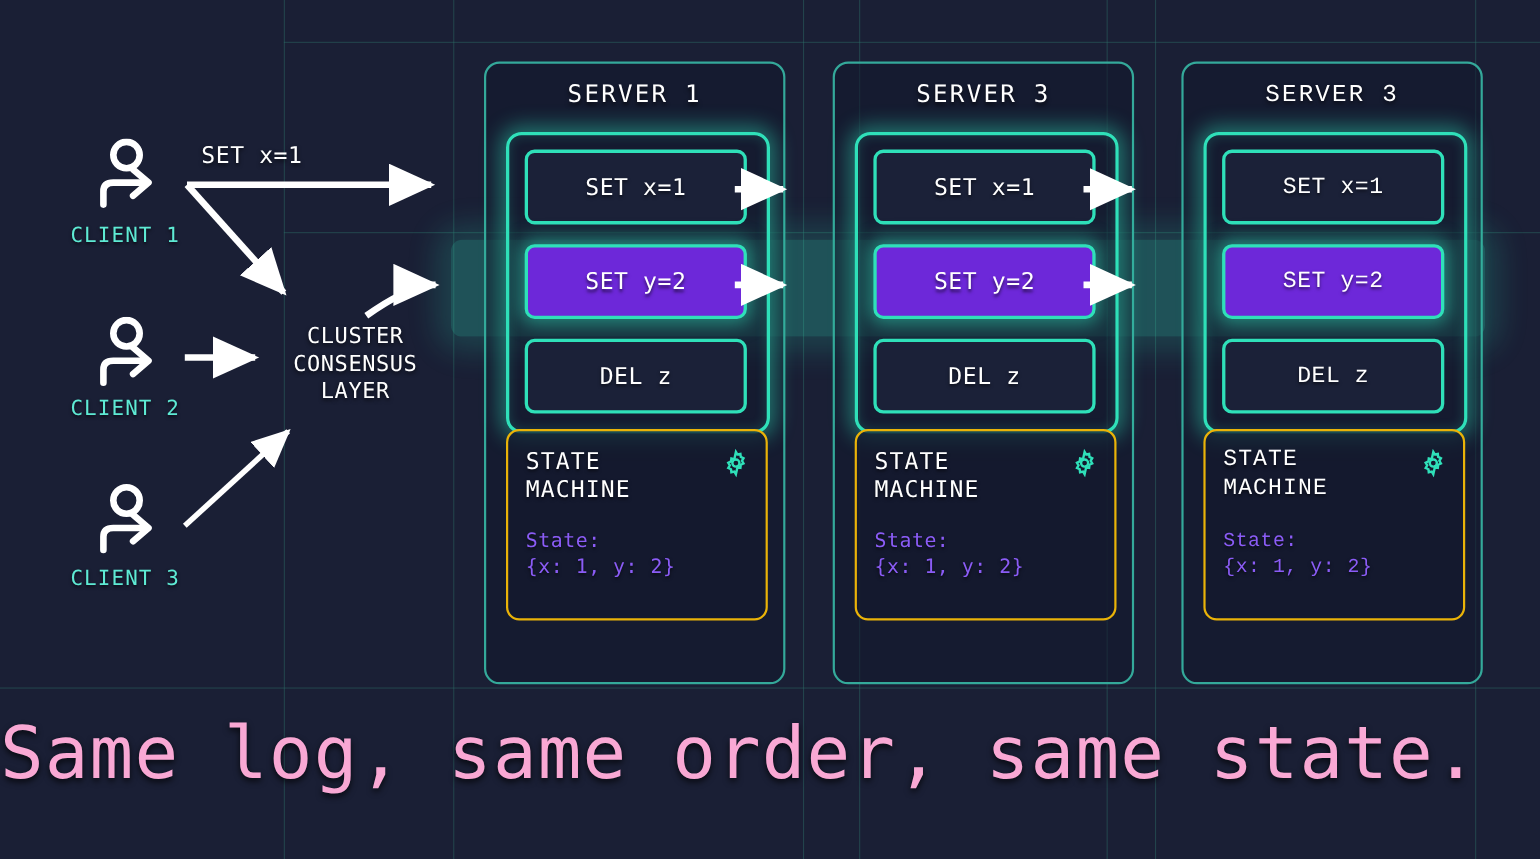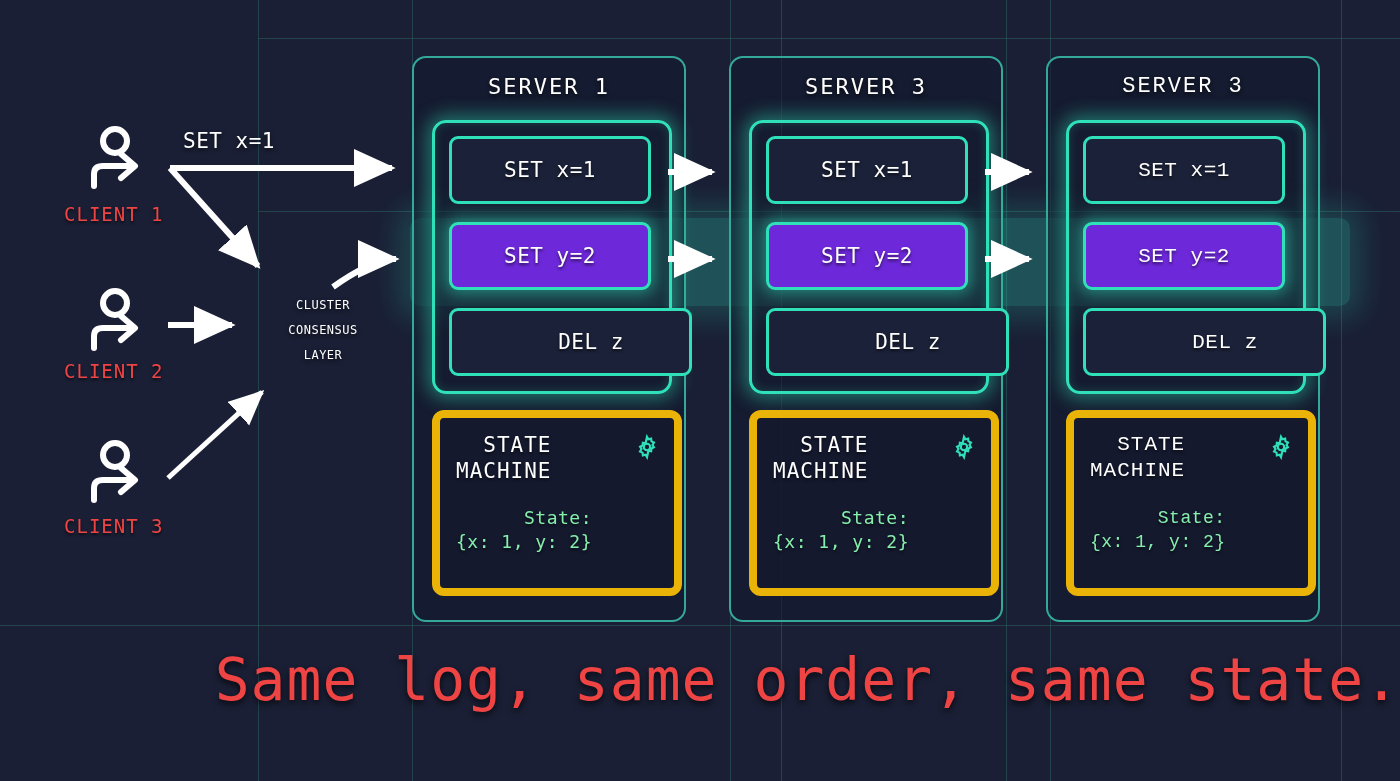--- a/index.html
+++ b/index.html
@@ -12,71 +12,71 @@
   .gridline-h{position:absolute;height:1px;background:#2c6e68;opacity:.45;}
 
   
   #hlband{position:absolute;left:410px;top:218px;width:1px;height:88px;
           background:rgba(46,214,180,.28);border-radius:10px;
           box-shadow:0 0 26px 14px rgba(46,214,180,.18);}
 
   
   .client{position:absolute;}
   .client svg{display:block;}
-  .client-label{position:absolute;color:#ef4444;font-size:19px;letter-spacing:1px;
+  .client-label{position:absolute;color:#5eead4;font-size:19px;letter-spacing:1px;
                 white-space:nowrap;text-shadow:0 2px 3px rgba(0,0,0,.65);}
 
   
   #consensus{position:absolute;left:248px;top:293px;width:150px;text-align:center;
-             color:#ffffff;font-size:12px;line-height:25px;letter-spacing:.5px;
+             color:#ffffff;font-size:20px;line-height:25px;letter-spacing:.5px;
              text-shadow:0 2px 4px rgba(0,0,0,.7);}
 
   
   #edgelabel{position:absolute;left:183px;top:129px;color:#ffffff;font-size:21px;
              letter-spacing:.5px;white-space:nowrap;text-shadow:0 2px 4px rgba(0,0,0,.7);}
 
   
   .server{position:absolute;top:56px;width:270px;height:562px;
           border:2px solid #34a99a;border-radius:14px;
-          background:rgba(18,24,44,.55);}
+          background:rgba(18,24,44,.55);margin-left:28px;}
   .server-title{position:absolute;left:0;right:0;top:16px;text-align:center;
                 color:#ffffff;font-size:22px;letter-spacing:2px;
                 text-shadow:0 2px 4px rgba(0,0,0,.7);}
 
   
   .loggroup{position:absolute;left:18px;top:62px;width:234px;height:268px;
             border:3px solid #2fe0b9;border-radius:14px;
             box-shadow:0 0 18px 5px rgba(47,224,185,.45),
                        inset 0 0 10px 1px rgba(47,224,185,.18);}
 
   .logentry{position:absolute;left:14px;width:196px;height:62px;
             border:3px solid #2fe0b9;border-radius:9px;
             background:#1b2138;
             display:flex;align-items:center;justify-content:center;
             color:#ffffff;font-size:21px;letter-spacing:.5px;
             text-shadow:0 2px 3px rgba(0,0,0,.6);}
   .logentry.e0{top:13px;}
   .logentry.e1{top:99px;background:#6d28d9;box-shadow:0 0 16px 4px rgba(47,224,185,.5);}
-  .logentry.e2{top:185px;padding-left:41px;}
-
-  
-  .statebox{position:absolute;left:18px;top:352px;width:234px;height:170px;
-            border:8px solid #eab308;border-radius:12px;background:rgba(20,26,46,.75);text-align:right;}
+  .logentry.e2{top:185px;}
+
+  
+  .statebox{position:absolute;left:18px;top:332px;width:234px;height:170px;
+            border:2px solid #eab308;border-radius:12px;background:rgba(20,26,46,.75);}
   .sm-title{position:absolute;left:16px;top:14px;color:#ffffff;font-size:21px;
             line-height:26px;letter-spacing:1px;text-shadow:0 2px 3px rgba(0,0,0,.6);}
   .sm-gear{position:absolute;right:14px;top:16px;}
-  .sm-state{position:absolute;left:16px;top:88px;color:#86efac;font-size:18px;
+  .sm-state{position:absolute;left:16px;top:88px;color:#8b5cf6;font-size:18px;
             line-height:24px;letter-spacing:.5px;text-shadow:0 2px 3px rgba(0,0,0,.6);}
 
   
   #arrows{position:absolute;left:0;top:0;width:1400px;height:781px;pointer-events:none;}
 
   
-  #caption{position:absolute;left:0;right:0;top:646px;text-align:right;
-           color:#ef4444;font-size:58px;letter-spacing:1px;
+  #caption{position:absolute;left:0;right:0;top:646px;text-align:left;
+           color:#f9a8d4;font-size:66px;letter-spacing:1px;
            font-family:"DejaVu Sans Mono",monospace;
            text-shadow:0 3px 6px rgba(0,0,0,.75);}
 </style>
 </head>
 <body>
 
 <div id="stage">
 
   <div>
     <div class="gridline-v" style="left:258px;top:0;height:781px;"></div>

